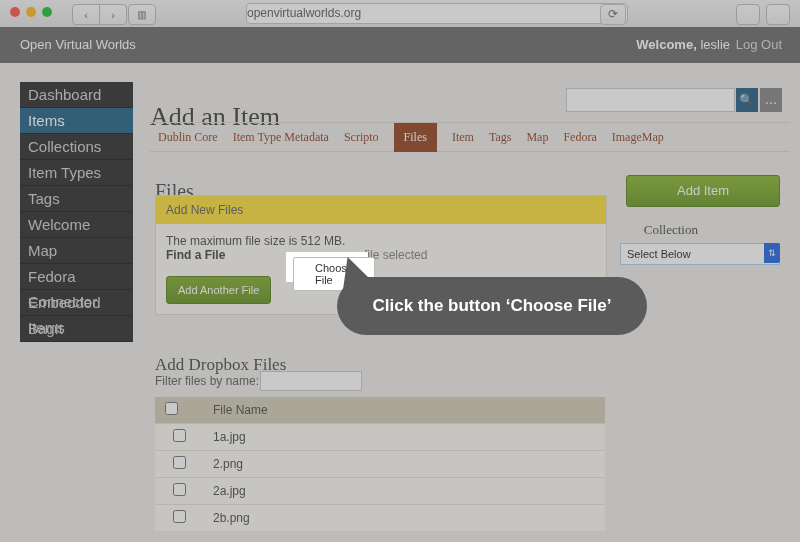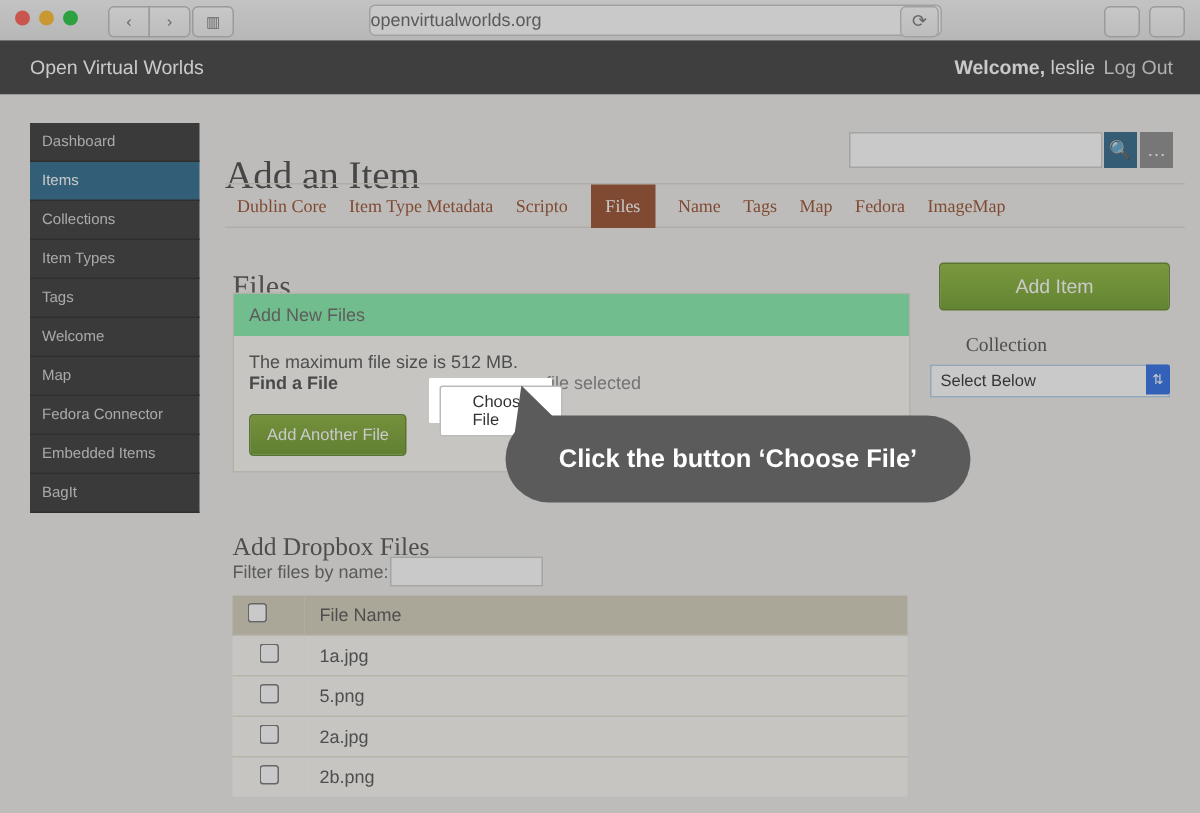--- a/index.html
+++ b/index.html
@@ -15,49 +15,49 @@
   .cbtn:first-child{border-radius:4px 0 0 4px}
   .cbtn:last-child{border-radius:0 4px 4px 0;margin-left:-1px}
   .sidebar-ico{position:absolute;left:128px;top:4px;width:26px;height:19px;border:1px solid #c0c0c0;border-radius:4px;background:linear-gradient(#fdfdfd,#efefef);display:flex;align-items:center;justify-content:center;font-size:10px;color:#777}
   .addrbar{position:absolute;left:246px;top:3px;width:380px;height:19px;border:1px solid #c8c8c8;border-radius:4px;background:#fff;text-align:left;font-size:12px;line-height:19px;color:#666}
   .reload{position:absolute;right:174px;top:4px;width:24px;height:19px;border:1px solid #c8c8c8;border-radius:4px;background:linear-gradient(#fdfdfd,#efefef);color:#777;font-size:12px;text-align:center;line-height:19px}
   .chrome-right{position:absolute;right:10px;top:4px;display:flex;gap:6px}
   .rbtn{width:22px;height:19px;border:1px solid #c0c0c0;border-radius:4px;background:linear-gradient(#fdfdfd,#efefef)}
   .newtab{position:absolute;right:0;top:27px;width:16px;height:17px;background:#bfbfbf;color:#777;font-size:14px;text-align:center;line-height:17px;border-left:1px solid #aaa;border-bottom:1px solid #aaa}
 
   
-  .topnav{position:absolute;left:0;top:27px;width:100%;height:36px;background:#404040;color:#fff;font-size:13px;line-height:36px}
+  .topnav{position:absolute;left:0;top:27px;width:100%;height:36px;background:#737373;color:#fff;font-size:13px;line-height:36px}
   .brand{position:absolute;left:20px}
   .welcome{position:absolute;right:70px}
   .welcome b{font-weight:600}
   .logout{position:absolute;right:18px;color:#ddd}
 
   
   .canvas{position:absolute;left:0;top:63px;width:100%;height:479px;background:#efeeea}
 
   
   .side{position:absolute;left:20px;top:82px;width:113px}
-  .side a{display:block;height:25px;line-height:25px;padding-left:8px;font-size:10px;color:#d3d3d3;background:#3a3a3a;border-bottom:1px solid #2a2a2a;text-decoration:none}
+  .side a{display:block;height:25px;line-height:25px;padding-left:8px;font-size:15px;color:#d3d3d3;background:#3a3a3a;border-bottom:1px solid #2a2a2a;text-decoration:none}
   .side a.active{background:#2f6b8f;color:#fff}
 
   
   .page-title{position:absolute;left:150px;top:85px;font-size:26px;font-weight:300;color:#4a4a4a;font-family:Georgia,serif}
   .search{position:absolute;right:65px;top:88px;width:167px;height:22px;border:1px solid #ccc;background:#fff}
   .search-btn{position:absolute;right:42px;top:88px;width:22px;height:24px;background:#31688a;color:#fff;font-size:12px;text-align:center;line-height:24px}
   .search-more{position:absolute;right:18px;top:88px;width:22px;height:24px;background:#8e8e8e;color:#fff;font-size:13px;text-align:center;line-height:24px}
 
   
   .tabs{position:absolute;left:150px;top:122px;width:632px;height:28px;border-top:1px solid #dcd9cd;border-bottom:1px solid #dcd9cd;display:flex;align-items:center;gap:15px;font-family:Georgia,serif;font-size:12px;color:#9a4f2f;padding-left:8px}
   .tab{cursor:pointer}
   .tab.active{background:#9a4f2f;color:#fff;padding:7px 10px;margin:-7px 0}
 
   
   .h2{position:absolute;left:155px;top:163px;font-family:Georgia,serif;font-size:20px;color:#555;font-weight:400}
   .panel{position:absolute;left:155px;top:195px;width:450px;border:1px solid #e2dfd1}
-  .panel-hd{background:#86efac;font-size:12px;color:#6a6a6a;padding:7px 10px}
+  .panel-hd{background:#fde047;font-size:12px;color:#6a6a6a;padding:7px 10px}
   .panel-bd{padding:10px;background:#fbfaf6;font-size:12px;color:#555}
   .max{margin-bottom:0}
   .findrow{display:flex;align-items:center;gap:18px;margin-bottom:14px}
   .find-lbl{font-weight:700;color:#505050}
   .choose{display:inline-block;border:1px solid #bbb;background:#fff;padding:4px 21px;font-size:11px;border-radius:2px;color:#333}
   .nofile{color:#888;font-size:12px}
   .add-another{display:inline-block;background:linear-gradient(#8ab13b,#6f9a2f);color:#fff;font-size:11px;padding:7px 11px;border-radius:3px;border:1px solid #638a29}
 
   
   .add-item{position:absolute;right:20px;top:175px;width:152px;height:30px;border-radius:3px;background:linear-gradient(#92bb3e,#72a030);border:1px solid #638a29;color:#fff;text-align:center;line-height:30px;font-size:13px}
@@ -134,21 +134,21 @@
 <h1 class="page-title">Add an Item</h1>
 <div class="search"></div>
 <div class="search-btn"><span>🔍</span></div>
 <div class="search-more">…</div>
 
 <div class="tabs">
   <span class="tab">Dublin Core</span>
   <span class="tab">Item Type Metadata</span>
   <span class="tab">Scripto</span>
   <span class="tab active">Files</span>
-  <span class="tab">Name</span>
+  <span class="tab">Item</span>
   <span class="tab">Tags</span>
   <span class="tab">Map</span>
   <span class="tab">Fedora</span>
   <span class="tab">ImageMap</span>
 </div>
 
 <h2 class="h2">Files</h2>
 <div class="panel">
   <div class="panel-hd">Add New Files</div>
   <div class="panel-bd">
@@ -175,21 +175,21 @@
         <tr>
     <th class="cb"><input type="checkbox" style=""></th>
     <th>File Name</th>
   </tr>
   <tr>
           <td class="cb"><input type="checkbox" style=""></td>
           <td>1a.jpg</td>
         </tr>
   <tr>
           <td class="cb"><input type="checkbox" style=""></td>
-          <td>5.png</td>
+          <td>2.png</td>
         </tr>
   <tr>
           <td class="cb"><input type="checkbox" style=""></td>
           <td>2a.jpg</td>
         </tr>
   <tr>
           <td class="cb"><input type="checkbox" style=""></td>
           <td>2b.png</td>
         </tr>
 </tbody>

